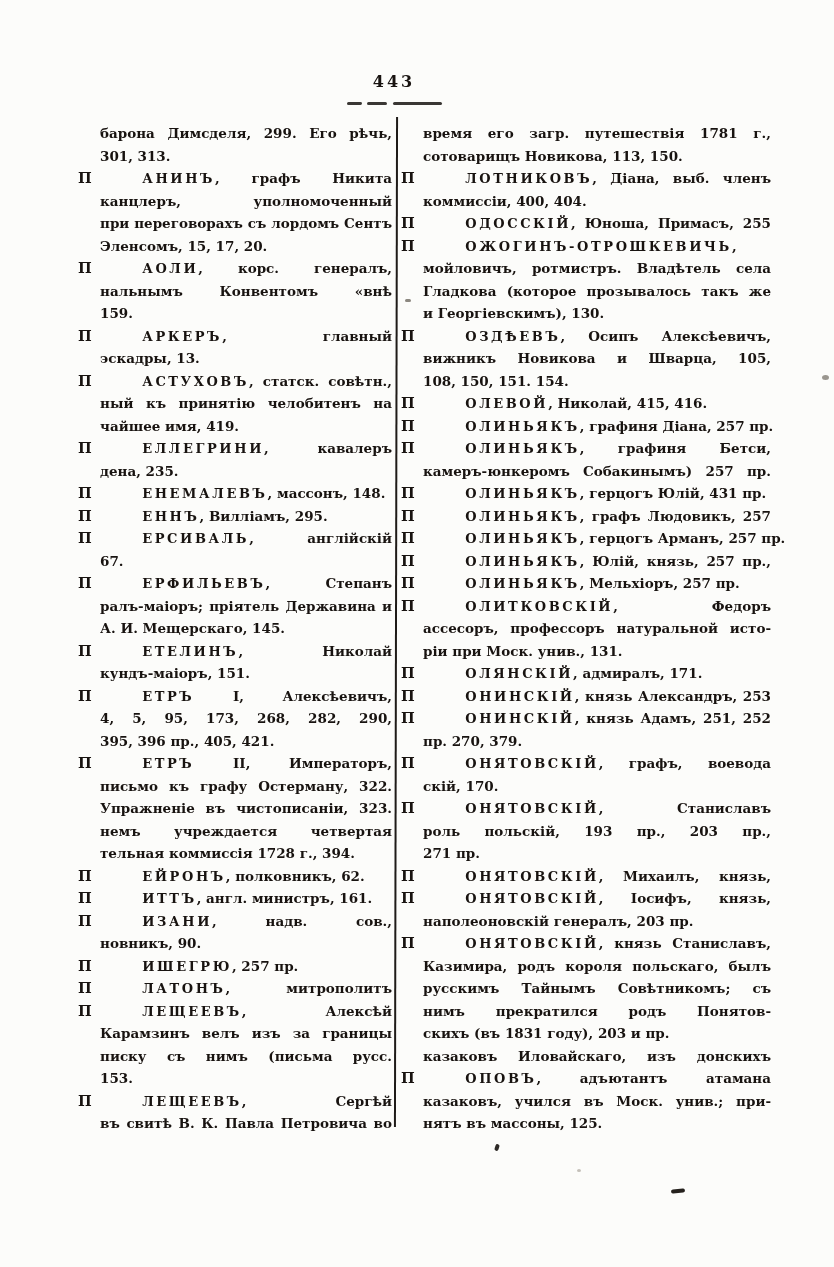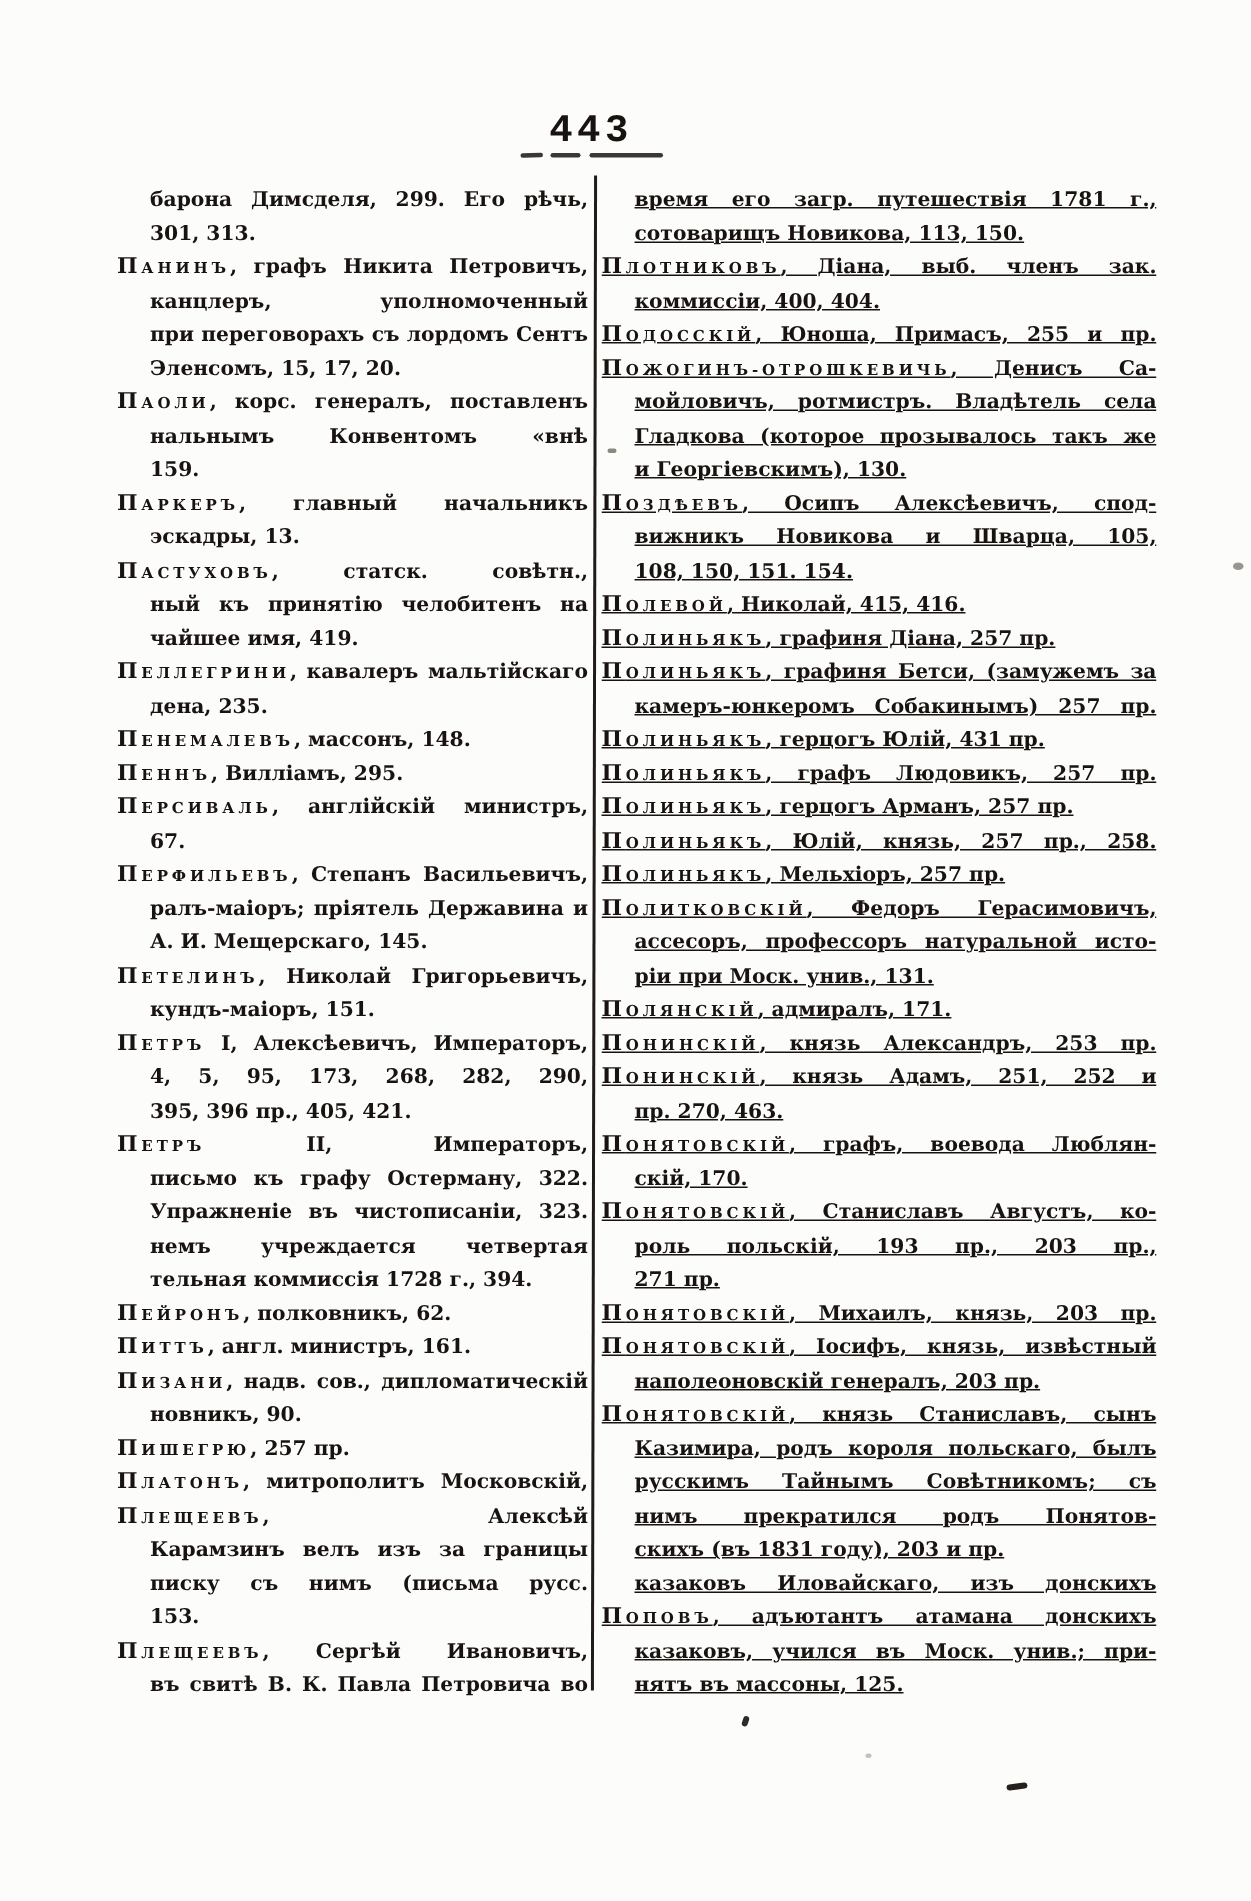--- a/index.html
+++ b/index.html
@@ -7,42 +7,42 @@
   }
   html,body{margin:0;padding:0;}
   body{
     width:834px;height:1267px;position:relative;overflow:hidden;
     background:var(--paper);
     font-family:"DejaVu Serif","Liberation Serif",serif;
     color:var(--ink);
   }
   .pagenum{
     position:absolute;left:346px;top:72px;width:96px;
-    text-align:center;font-size:26px;font-weight:bold;letter-spacing:3px;font-family:Liberation Mono, monospace;
+    text-align:center;font-size:16px;font-weight:bold;letter-spacing:3px;
   }
   .hrule{position:absolute;top:102px;height:3px;background:var(--rule);border-radius:2px;opacity:.88;}
   .hrule.r1{left:347px;width:15px;transform:rotate(-1deg);}
   .hrule.r2{left:367px;width:20px;}
   .hrule.r3{left:393px;width:49px;}
   .divider{
     position:absolute;left:395px;top:117px;width:2.4px;height:1010px;
     background:var(--rule);transform:rotate(0.12deg);
   }
   .col{position:absolute;top:122px;}
   #col-left{left:78px;width:314px;}
-  #col-right{left:401px;width:370px;text-decoration:underline;}
+  #col-right{left:401px;width:370px;}
   .line{
     height:22.5px;line-height:22.5px;font-size:13.5px;font-weight:bold;
     white-space:nowrap;
   }
   .line.ind{padding-left:22px;}
   .line.j{white-space:normal;text-align:justify;text-align-last:justify;overflow:hidden;}
   .hw{letter-spacing:2.5px;}
   .hw-init{font-size:14.5px;letter-spacing:2.5px;}
-  .hw-rest{font-size:10px;text-transform:uppercase;letter-spacing:2.6px;}
+  .hw-rest{font-size:13px;text-transform:uppercase;letter-spacing:2.6px;margin-left:48px;}
   .speck{position:absolute;background:#444;border-radius:50%;}
   .speck.s1{left:822px;top:375px;width:7px;height:5px;background:#9a968f;}
   .speck.s2{left:405px;top:299px;width:6px;height:3px;background:#8c8880;border-radius:2px;}
   .speck.s3{left:495px;top:1144px;width:4px;height:7px;background:#2e2a26;border-radius:2px;transform:rotate(18deg);}
   .speck.s4{left:577px;top:1169px;width:4px;height:3px;background:#c4c0b9;}
   .speck.s5{left:671px;top:1189px;width:14px;height:4px;background:#25211d;border-radius:2px;transform:rotate(-7deg);}
 </style>
 </head>
 <body>
 
@@ -120,21 +120,21 @@
       <div class="line j"><span class="hw"><span class="hw-init">П</span><span class="hw-rest">олиньякъ</span></span><span>, графъ Людовикъ, 257 пр.</span></div>
       <div class="line"><span class="hw"><span class="hw-init">П</span><span class="hw-rest">олиньякъ</span></span><span>, герцогъ Арманъ, 257 пр.</span></div>
       <div class="line j"><span class="hw"><span class="hw-init">П</span><span class="hw-rest">олиньякъ</span></span><span>, Юлій, князь, 257 пр., 258.</span></div>
       <div class="line"><span class="hw"><span class="hw-init">П</span><span class="hw-rest">олиньякъ</span></span><span>, Мельхіоръ, 257 пр.</span></div>
       <div class="line j"><span class="hw"><span class="hw-init">П</span><span class="hw-rest">олитковскій</span></span><span>, Федоръ Герасимовичъ,</span></div>
       <div class="line ind j"><span>ассесоръ, профессоръ натуральной исто-</span></div>
       <div class="line ind"><span>ріи при Моск. унив., 131.</span></div>
       <div class="line"><span class="hw"><span class="hw-init">П</span><span class="hw-rest">олянскій</span></span><span>, адмиралъ, 171.</span></div>
       <div class="line j"><span class="hw"><span class="hw-init">П</span><span class="hw-rest">онинскій</span></span><span>, князь Александръ, 253 пр.</span></div>
       <div class="line j"><span class="hw"><span class="hw-init">П</span><span class="hw-rest">онинскій</span></span><span>, князь Адамъ, 251, 252 и</span></div>
-      <div class="line ind"><span>пр. 270, 463.</span></div>
+      <div class="line ind"><span>пр. 270, 379.</span></div>
       <div class="line j"><span class="hw"><span class="hw-init">П</span><span class="hw-rest">онятовскій</span></span><span>, графъ, воевода Люблян-</span></div>
       <div class="line ind"><span>скій, 170.</span></div>
       <div class="line j"><span class="hw"><span class="hw-init">П</span><span class="hw-rest">онятовскій</span></span><span>, Станиславъ Августъ, ко-</span></div>
       <div class="line ind j"><span>роль польскій, 193 пр., 203 пр.,</span></div>
       <div class="line ind"><span>271 пр.</span></div>
       <div class="line j"><span class="hw"><span class="hw-init">П</span><span class="hw-rest">онятовскій</span></span><span>, Михаилъ, князь, 203 пр.</span></div>
       <div class="line j"><span class="hw"><span class="hw-init">П</span><span class="hw-rest">онятовскій</span></span><span>, Іосифъ, князь, извѣстный</span></div>
       <div class="line ind"><span>наполеоновскій генералъ, 203 пр.</span></div>
       <div class="line j"><span class="hw"><span class="hw-init">П</span><span class="hw-rest">онятовскій</span></span><span>, князь Станиславъ, сынъ</span></div>
       <div class="line ind j"><span>Казимира, родъ короля польскаго, былъ</span></div>

